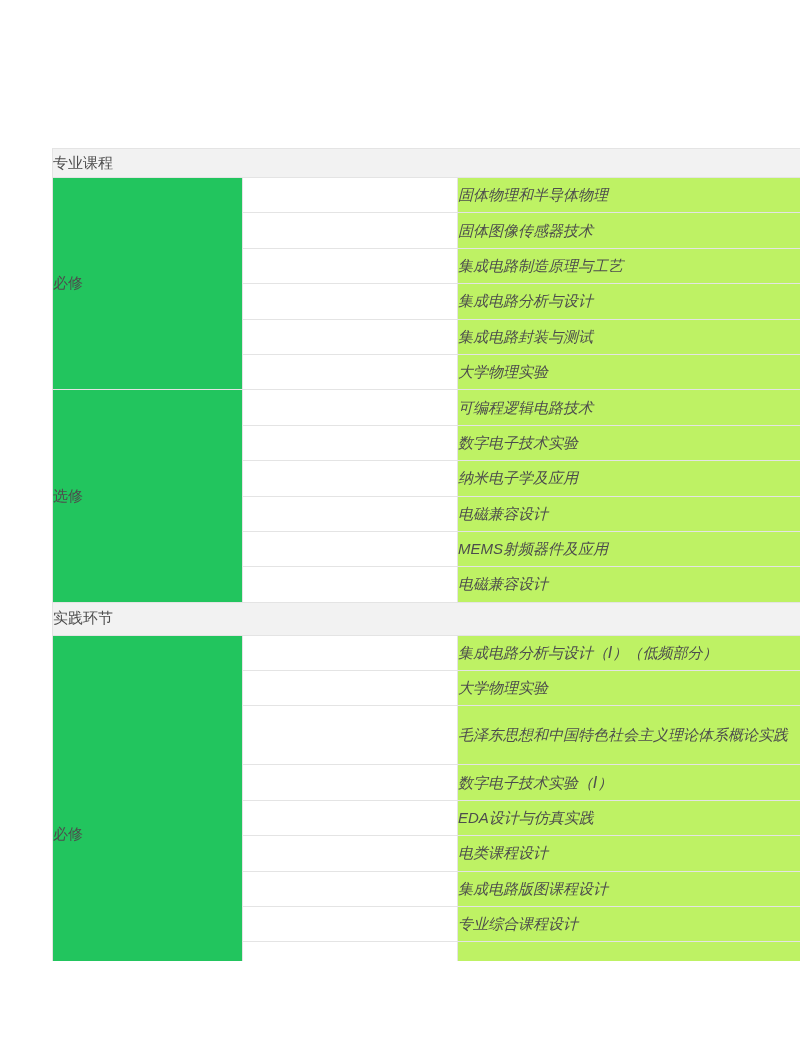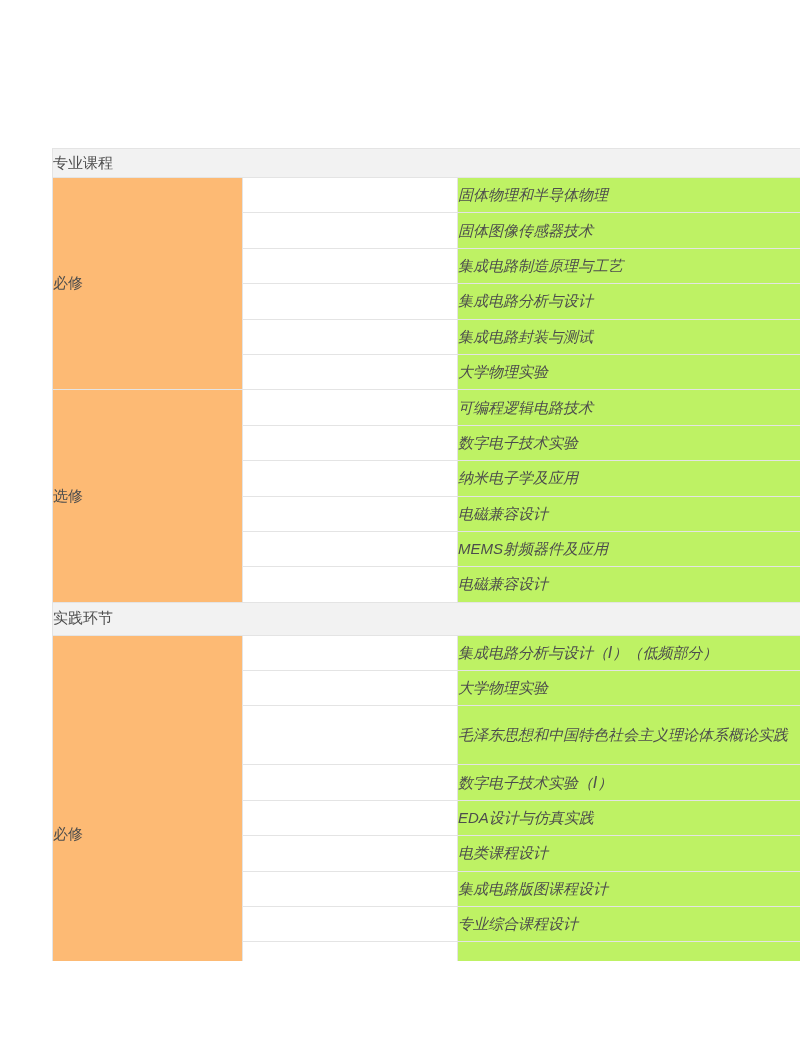--- a/index.html
+++ b/index.html
@@ -52,21 +52,21 @@
   tr.band-row-2 { height: 33px; }
   td.band {
     background: #f2f2f2;
     border: 1px solid #ececec;
     border-bottom: 1px solid #e4e4e4;
     padding: 0 10px;
     color: #4d4d4d;
   }
   td.group-cell {
     padding: 0 10px;
-    background: #fdba74;
+    background: #22c55e;
   }
   td.empty-cell { background: #ffffff; }
   td.course-cell {
     padding: 0 12px;
     line-height: 22px;
     background: #bef264;
     font-style: italic;
   }
   td.clipped-cell {
     background: #ffffff;

